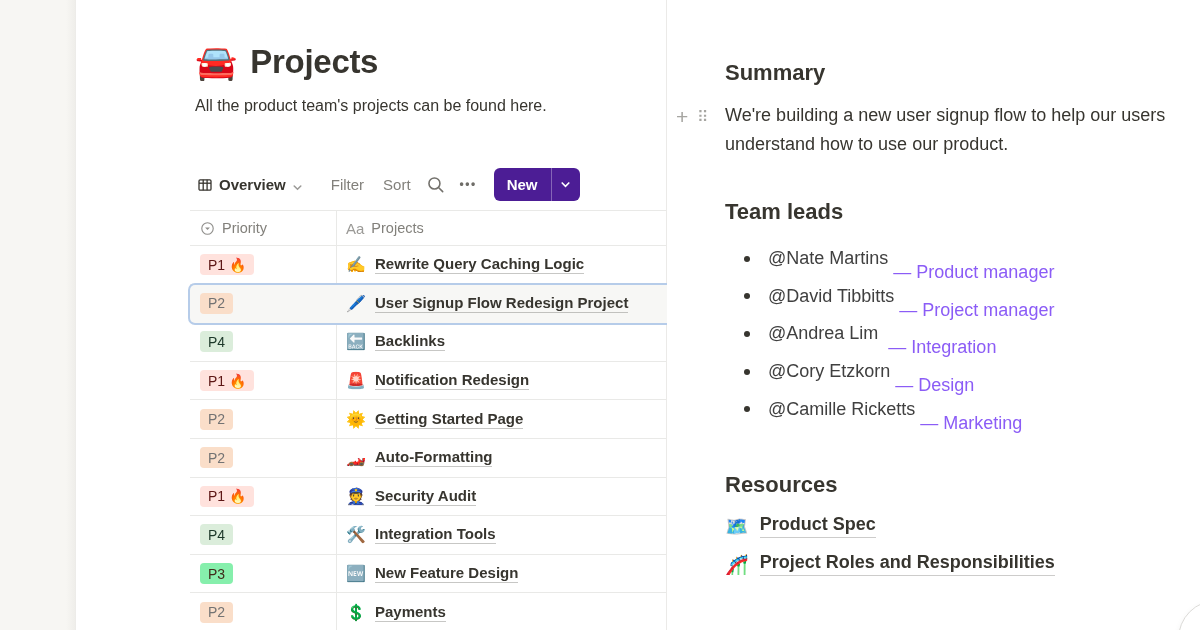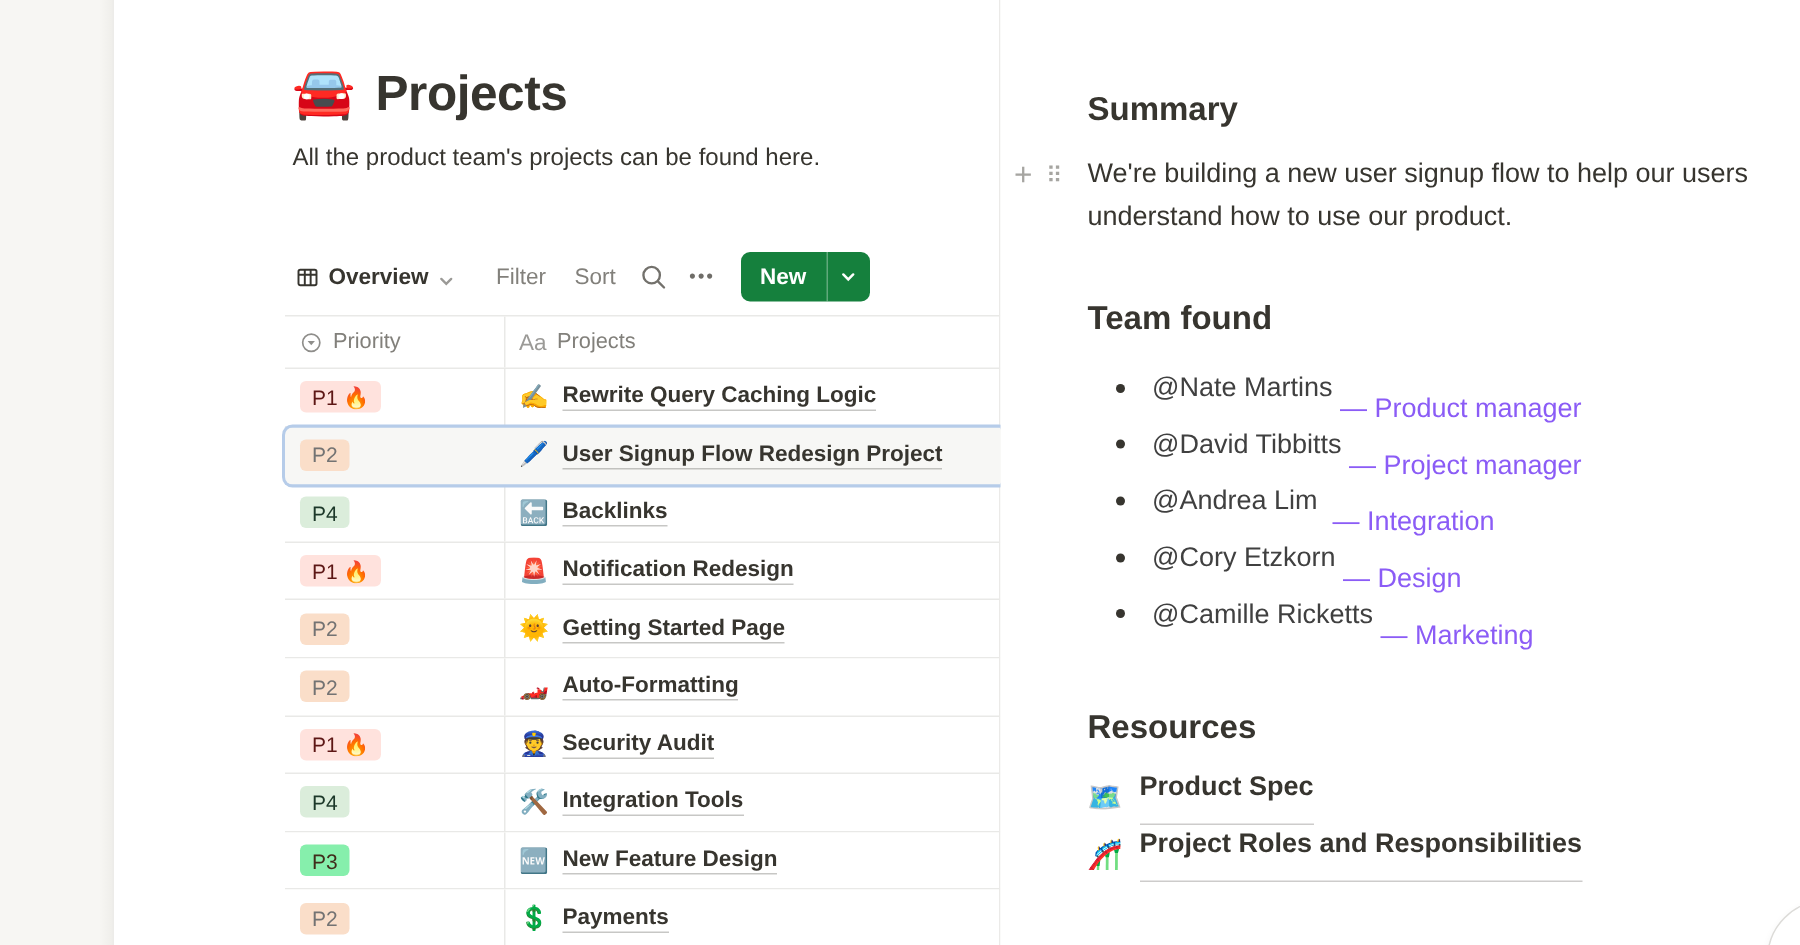--- a/index.html
+++ b/index.html
@@ -20,21 +20,21 @@
   .page-desc { position:absolute; left:119px; top:93px; width:352px; font-size:16px; line-height:25px; color:#37352f; }
 
   .toolbar { position:absolute; left:117px; top:166px; height:36px; display:flex; align-items:center; }
   .view-switcher { display:flex; align-items:flex-end; gap:6px; background:none; border:none;
     font-family:inherit; font-size:15px; font-weight:bold; color:#37352f; cursor:pointer; padding:2px 4px; }
   .tb-gray { color:#82807b; font-size:15px; cursor:pointer; }
   .tb-filter { margin-left:24px; }
   .tb-sort { margin-left:19px; }
   .tb-search { margin-left:15px; display:flex; align-items:center; cursor:pointer; }
   .tb-dots { margin-left:15px; font-size:12px; letter-spacing:1.5px; font-weight:bold; color:#6f6d68; cursor:pointer; }
-  .new-btn { margin-left:17px; display:flex; align-items:stretch; height:33px; background:#15803d; border-radius:6px; overflow:hidden; }
+  .new-btn { margin-left:17px; display:flex; align-items:stretch; height:33px; background:#4c1d95; border-radius:6px; overflow:hidden; }
   .new-main { display:flex; align-items:center; padding:0 13px; color:#fff; font-size:15px; font-weight:bold; cursor:pointer; }
   .new-caret { display:flex; align-items:center; justify-content:center; width:29px;
     border-left:1px solid rgba(255,255,255,0.32); cursor:pointer; }
 
   
   .table { position:absolute; left:114px; top:210px; width:477px; }
   .thead { display:flex; height:36px; border-top:1px solid #e9e9e7; border-bottom:1px solid #e9e9e7; color:#82807b; font-size:14.5px; }
   .trow { position:relative; display:flex; height:38.6px; border-bottom:1px solid #e9e9e7; background:#fff; }
   .cell-p { flex:0 0 147px; display:flex; align-items:center; padding-left:10px; border-right:1px solid #e9e9e7; height:100%; }
   .cell-n { flex:1; display:flex; align-items:center; padding-left:9px; gap:9px; height:100%; }
@@ -65,21 +65,21 @@
   .p-summary { position:absolute; left:58px; top:101px; width:482px; font-size:18px; line-height:29px; color:#37352f; }
   .team-list { position:absolute; left:58px; top:240px; list-style:none; }
   .team-list li { position:relative; height:37.6px; padding-left:43px; display:flex; align-items:center; font-size:18px; }
   .team-list li::before { content:""; position:absolute; left:19px; top:50%; margin-top:-3px; width:6px; height:6px; border-radius:50%; background:#37352f; }
   .mention { color:#404040; cursor:pointer; }
   .role { color:#8b5cf6; white-space:pre;margin-top:28px; }
   .resource { position:absolute; left:58px; display:flex; align-items:center; gap:11px; cursor:pointer; }
   .resource.r1 { top:514px; }
   .resource.r2 { top:552px; }
   .ricon { font-size:19px; }
-  .rlabel { font-size:18px; font-weight:bold; color:#37352f; border-bottom:1.5px solid rgba(55,53,47,0.25); padding-bottom:14px; }
+  .rlabel { font-size:18px; font-weight:bold; color:#37352f; border-bottom:1.5px solid rgba(55,53,47,0.25); padding-bottom:2px; }
 
   .help-circle { position:absolute; left:1178px; top:600px; width:78px; height:78px; border-radius:50%;
     background:#fff; border:1px solid #dcdbd8; box-shadow:0 2px 6px rgba(0,0,0,0.05); cursor:pointer; }
 
   svg { display:block; }
 </style>
 </head>
 <body>
 
 <div class="stage">
@@ -246,21 +246,21 @@
 
   <div class="right-pane">
     <h2 class="h-summary">Summary</h2>
 
     <div class="block-controls">
       <span class="plus-glyph">+</span>
       <span class="drag-glyph">⠿</span>
     </div>
     <p class="p-summary">We're building a new user signup flow to help our users understand how to use our product.</p>
 
-    <h2 class="h-team">Team found</h2>
+    <h2 class="h-team">Team leads</h2>
     <ul class="team-list">
       <li>
           <span class="mention">@Nate Martins</span>
           <span class="role"> — Product manager</span>
         </li>
       <li>
           <span class="mention">@David Tibbitts</span>
           <span class="role"> — Project manager</span>
         </li>
       <li>

